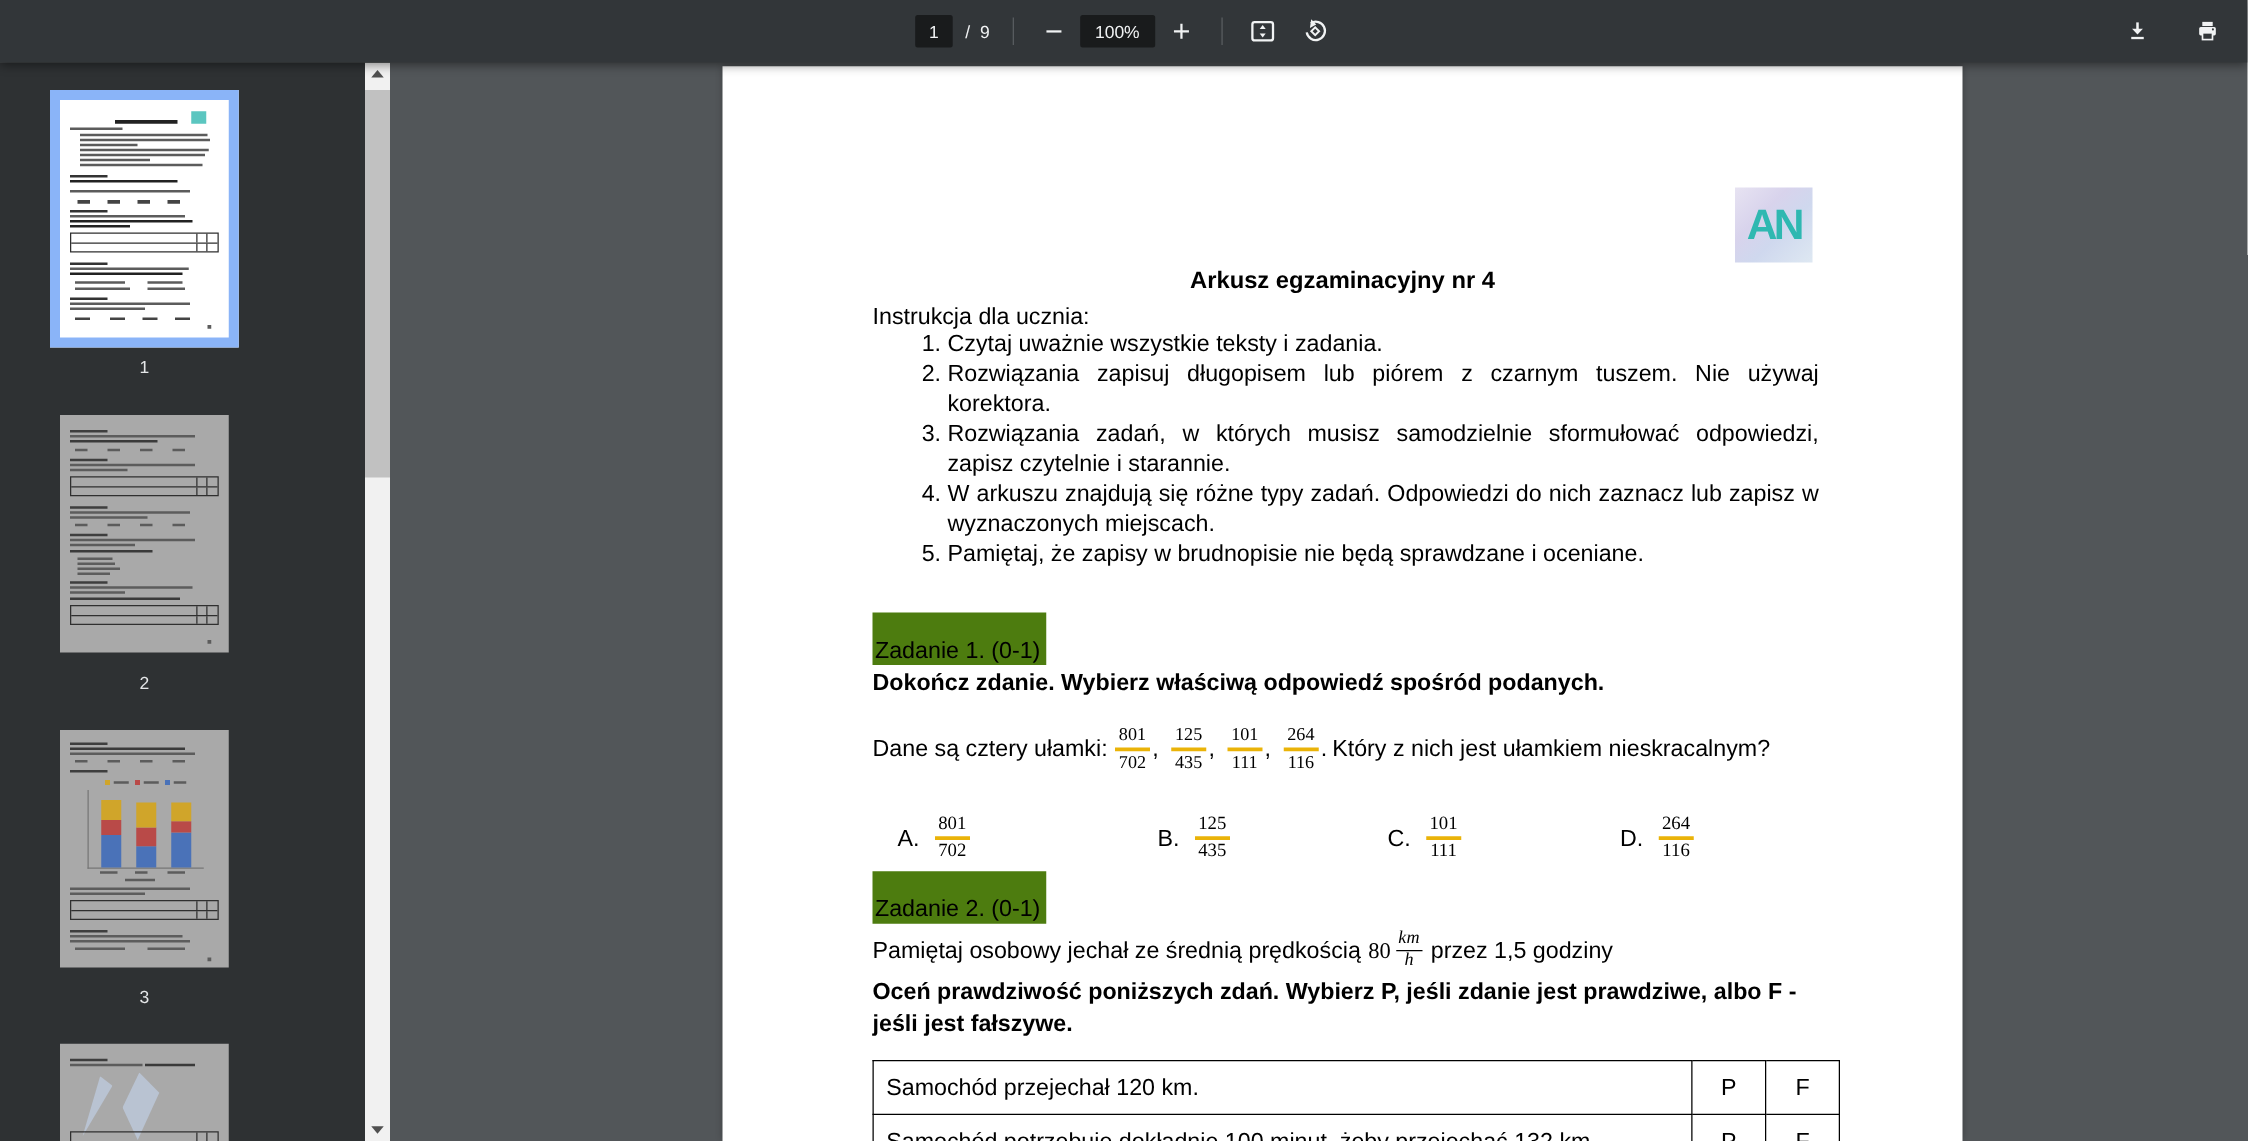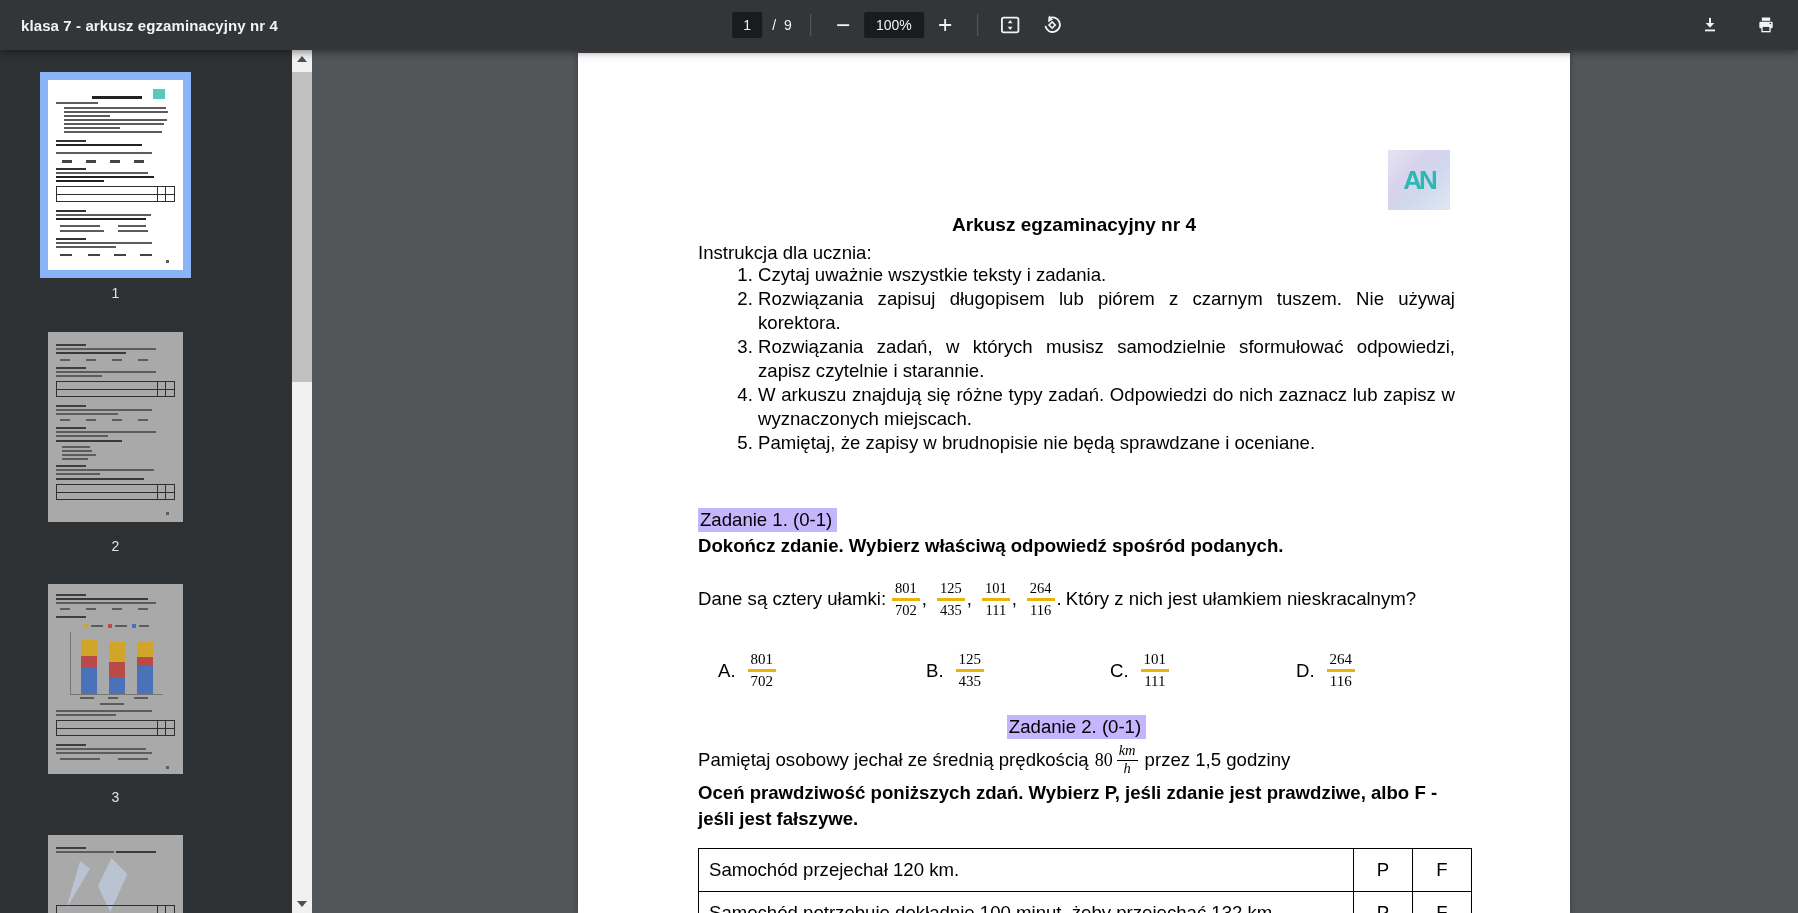--- a/index.html
+++ b/index.html
@@ -59,60 +59,59 @@
   .arr-down { width:0; height:0; border-left:5px solid transparent; border-right:5px solid transparent; border-top:6px solid #505050; }
   .sb-thumbbar { position:absolute; left:0; top:22px; width:20px; height:310px; background:#c1c1c1; cursor:pointer; }
 
   
   .page { position:absolute; left:578px; top:53px; width:992px; height:860px;
     background:#ffffff; overflow:hidden; color:#000;
     box-shadow:0 0 6px rgba(0,0,0,.3); }
   .logo { position:absolute; left:810px; top:97px; width:62px; height:60px;
     background:linear-gradient(135deg,#e7e3f2 0%, #d8d3ec 35%, #cfd8ee 60%, #dee8f2 100%);
     display:flex; align-items:center; justify-content:center; }
-  .logo span { color:#2fb8b1; font-weight:800; font-size:26px; letter-spacing:-3px; font-family:"Liberation Sans",sans-serif; }
+  .logo span { color:#2fb8b1; font-weight:800; font-size:34px; letter-spacing:-3px; font-family:"Liberation Sans",sans-serif; }
   .doc-title { position:absolute; left:0; top:161px; width:100%; text-align:center;
     font-size:19px; font-weight:700; }
   .col { position:absolute; left:120px; width:757px; font-size:18.6px; line-height:24px; }
   .instr-head { top:188px; }
   .instr-list { top:210px; }
   .instr-list ol { margin:0; padding-left:60px; }
   .instr-list li { text-align:justify; }
-  .hl { background:#c4b5fd; padding:1px 5px 2px 2px; }
+  .hl { background:#4d7c0f; padding:19px 5px 2px 2px; }
   .t1-label { top:455px; }
   .t1-instr { top:481px; font-weight:700; }
   .t1-q { top:527px; display:flex; align-items:center; flex-wrap:nowrap; white-space:nowrap; }
   .frac { display:inline-flex; flex-direction:column; align-items:center;
     font-family:"Liberation Serif", serif; font-size:14.5px; line-height:1.15;
     vertical-align:middle; margin:0 2px 0 6px; }
   .frac .fn { border-bottom:3px solid #eab308; padding:0 3px 1px; }
   .frac .fd { padding-top:1px; }
   .sep { margin-right:4px; }
   .opt-row { position:absolute; left:120px; top:598px; width:757px; height:46px; }
   .opt { position:absolute; display:flex; align-items:center; cursor:pointer; }
   .opt .letter { font-size:18.6px; margin-right:12px; }
   .opt .frac { font-size:15px; margin:0; }
   .o-a{left:20px;} .o-b{left:228px;} .o-c{left:412px;} .o-d{left:598px;}
-  .t2-label { top:662px;text-align:center; }
+  .t2-label { top:662px; }
   .t2-sent { top:690px; display:flex; align-items:center; white-space:nowrap; }
   .snum { font-family:"Liberation Serif", serif; font-size:18px; margin-left:6px; }
   .ufrac { display:inline-flex; flex-direction:column; align-items:center;
     font-family:"Liberation Serif", serif; font-style:italic; font-size:14.5px; line-height:1.1; margin:0 7px 0 4px; }
   .ufrac .fn { border-bottom:1px solid #000; padding:0 2px 1px; }
   .t2-instr { top:727px; font-weight:700; line-height:26px; }
   .pf-table { position:absolute; left:120px; top:795px; border-collapse:collapse; }
   .pf-table td { border:1.5px solid #000; font-size:18.6px; height:40px; }
   .td-st { width:636px; padding:0 8px 0 10px; }
   .td-pf { width:56px; text-align:center; cursor:pointer; }
 </style>
 </head>
 <body>
 
 <div class="toolbar">
-  <div class="tb-title">klasa 7 - arkusz egzaminacyjny nr 4</div>
 
   <div class="tb-center">
     <div class="page-box">1</div>
     <span class="pg-div">/</span>
     <span class="pg-total">9</span>
     <div class="tb-sep"></div>
     <div class="tb-btn">
       <span>
         <svg width="18" height="18" viewBox="0 0 24 24">
             <rect x="4" y="11" width="16" height="2.4" fill="#f1f3f4"></rect>

